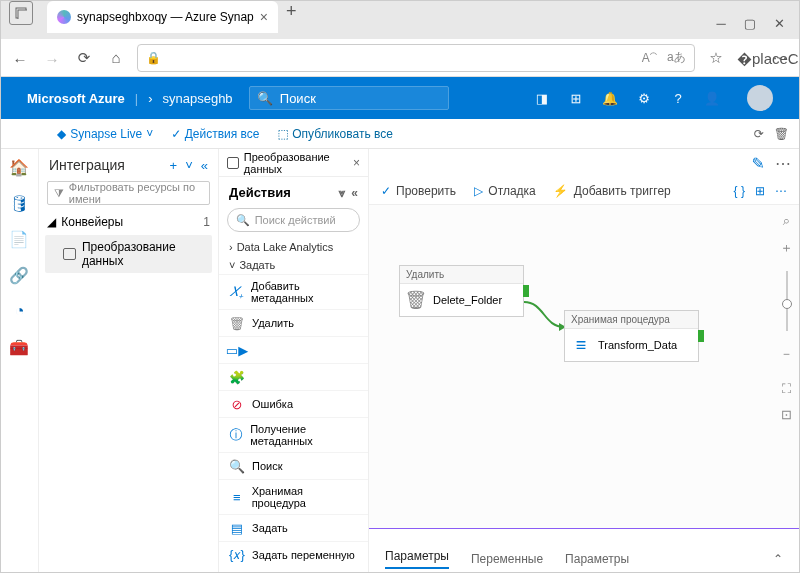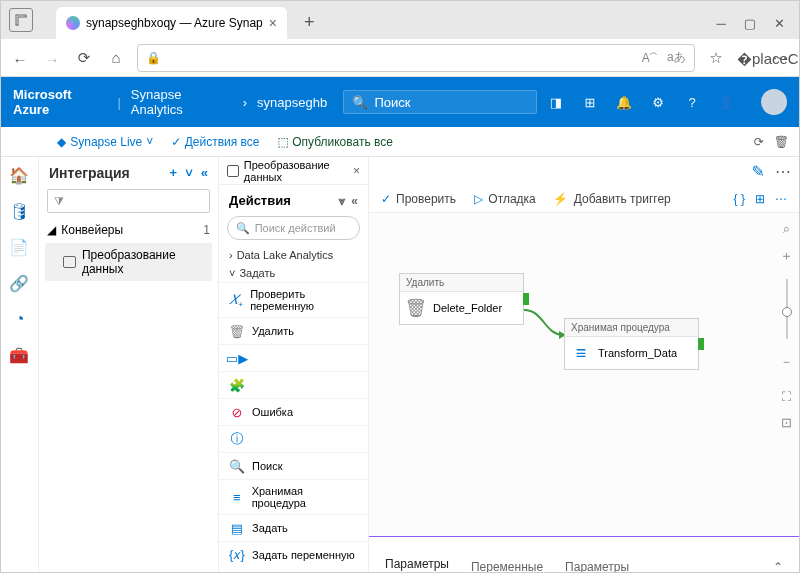--- a/index.html
+++ b/index.html
@@ -1,49 +1,49 @@
 <!DOCTYPE html>
 <html><head>
 <meta charset="utf-8">
 <style>
 *{box-sizing:border-box;margin:0;padding:0;font-family:"Segoe UI",Arial,sans-serif}
 body{width:800px;height:573px;background:#fff;overflow:hidden;border:1px solid #ccc;position:relative}
 .browser-titlebar{height:38px;background:#e8e8e8;display:flex;align-items:flex-end;padding-left:8px}
-.tab-strip{display:flex;align-items:flex-end;gap:17px;height:100%}
+.tab-strip{display:flex;align-items:flex-start;gap:8px;height:100%}
 .window-left{width:24px;height:24px;border:1px solid #888;border-radius:3px;margin-right:6px;margin-bottom:7px;display:flex;align-items:center;justify-content:center}
 .browser-tab{background:#fff;height:32px;display:flex;align-items:center;padding:0 10px;border-radius:6px 6px 0 0;font-size:12px;gap:6px;min-width:170px}
 .fav{width:14px;height:14px;border-radius:50%;background:conic-gradient(#5bb,#69e,#c7f,#5bb)}
 .tab-x{color:#666;font-size:14px;margin-left:auto}
 .tab-plus{font-size:18px;color:#555;margin-bottom:6px}
 .win-controls{margin-left:auto;display:flex;gap:18px;padding:0 14px 8px 0;color:#555;font-size:13px}
 .browser-toolbar{height:38px;display:flex;align-items:center;padding:0 8px;gap:10px;border-bottom:1px solid #ddd}
 .tb-btn{width:22px;text-align:center;color:#555;font-size:15px}
 .url-bar{flex:1;height:28px;border:1px solid #ccc;border-radius:4px;display:flex;align-items:center;padding:0 8px;font-size:12px;color:#444;gap:6px;overflow:hidden}
 .url-lock{font-size:12px}
 .url-suffix{color:#888;margin-left:auto;display:flex;gap:10px}
-.azure-header{height:50px;background:#0078d4;display:flex;align-items:center;color:#fff;padding:0 12px;font-size:13px;gap:10px}
+.azure-header{height:42px;background:#0078d4;display:flex;align-items:center;color:#fff;padding:0 26px;font-size:13px;gap:10px}
 .az-brand{font-weight:600}
 .az-sep{opacity:.5}
 .az-bc{opacity:.95}
 .az-search{margin-left:6px;background:#1a87da;border:1px solid #4ba0e0;height:24px;width:200px;display:flex;align-items:center;padding:0 8px;gap:6px;border-radius:2px}
 .az-icons{margin-left:auto;display:flex;gap:16px;align-items:center}
 .az-ic{width:18px;text-align:center;opacity:.95}
 .az-avatar{width:26px;height:26px;border-radius:50%;background:#c8d4e0;margin-left:10px}
 .sub-toolbar{height:30px;border-bottom:1px solid #e5e5e5;display:flex;align-items:center;font-size:12px;color:#333;padding:0 10px;gap:18px}
 .sub-left{width:28px}
 .live{color:#0078d4;display:flex;align-items:center;gap:4px}
 .chk{color:#0078d4}
-.gray{color:#14532d}
+.gray{color:#0369a1}
 .right-ics{margin-left:auto;display:flex;gap:10px;color:#666}
 .main{display:flex;height:calc(573px - 38px - 38px - 34px - 30px)}
 .rail{width:38px;border-right:1px solid #eee;display:flex;flex-direction:column;align-items:center;padding-top:8px;gap:16px}
 .rail-ic{width:20px;height:20px;display:flex;align-items:center;justify-content:center;color:#0078d4;font-size:16px}
 .rail-ic.sel{color:#0078d4}
 .panel1{width:180px;border-right:1px solid #eee;display:flex;flex-direction:column;font-size:12px}
-.p1-head{display:flex;align-items:flex-start;padding:8px 10px;font-size:14px;font-weight:700;color:#323130}
+.p1-head{display:flex;align-items:flex-end;padding:8px 10px;font-size:14px;font-weight:400;color:#323130}
 .p1-controls{margin-left:auto;display:flex;gap:8px;color:#0078d4;font-size:13px}
 .filter{margin:0 8px 6px;height:24px;border:1px solid #ccc;border-radius:2px;display:flex;align-items:center;padding:0 6px;gap:5px;color:#888;font-size:11px}
 .tree{padding:0 6px}
 .tree-h{display:flex;align-items:center;gap:5px;padding:4px 2px;font-size:12px}
 .badge{margin-left:auto;color:#666}
 .tree-item{display:flex;align-items:center;gap:6px;padding:5px 4px 5px 18px;background:#f0f0f0;border-radius:2px;margin-top:2px}
 .pipe-ic{width:14px;height:12px;border:1.5px solid #666;border-radius:2px}
 .panel2{width:150px;border-right:1px solid #eee;display:flex;flex-direction:column;font-size:12px}
 .p2-tab{height:28px;display:flex;align-items:center;padding:0 8px;border-bottom:1px solid #eee;gap:5px}
 .p2-tab .pipe-ic{border-color:#555}
@@ -115,21 +115,20 @@
     </span>
   </div>
   <span class="tb-btn">☆</span>
   <span class="tb-btn">�placeContent</span>
   <span class="tb-btn">⋯</span>
 </div>
 
 <div class="azure-header">
   <span class="az-brand">Microsoft Azure</span>
   <span class="az-sep">|</span>
-  <span class="az-bc">Synapse Analytics</span>
   <span class="az-bc">›</span>
   <span class="az-bc">synapseghb</span>
   <div class="az-search">
     <span>🔍</span>
     <span>Поиск</span>
   </div>
   <div class="az-icons">
     <span class="az-ic">◨</span>
     <span class="az-ic">⊞</span>
     <span class="az-ic">🔔</span>
@@ -165,20 +164,21 @@
     <div class="p1-head">
       <span>Интеграция</span>
       <span class="p1-controls">
         <span>+</span>
         <span>˅</span>
         <span>«</span>
       </span>
     </div>
     <div class="filter">
       <span>⧩</span>
+      <span>Фильтровать ресурсы по имени</span>
     </div>
     <div class="tree">
       <div class="tree-h">
         <span>◢</span>
         <span>Конвейеры</span>
         <span class="badge">1</span>
       </div>
       <div class="tree-item">
         <span class="pipe-ic"></span>
         <span>Преобразование данных</span>
@@ -201,38 +201,39 @@
     </div>
     <div class="act-search">
       <span>🔍</span>
       <span>Поиск действий</span>
     </div>
     <div class="act-group">› <span>Data Lake Analytics</span></div>
     <div class="act-group">˅ <span>Задать</span></div>
     <div class="act-list">
       <div class="act-item">
           <span class="act-ic" style="color:#0078d4;font-style:italic">𝑋₊</span>
-          <span>Проверить переменную</span>
+          <span>Добавить метаданных</span>
         </div>
       <div class="act-item">
           <span class="act-ic" style="color:#888">🗑</span>
           <span>Удалить</span>
         </div>
       <div class="act-item">
           <span class="act-ic" style="color:#0078d4">▭▶</span>
         </div>
       <div class="act-item">
           <span class="act-ic">🧩</span>
         </div>
       <div class="act-item">
           <span class="act-ic" style="color:#d13">⊘</span>
           <span>Ошибка</span>
         </div>
       <div class="act-item">
           <span class="act-ic" style="color:#0078d4">ⓘ</span>
+          <span>Получение метаданных</span>
         </div>
       <div class="act-item">
           <span class="act-ic" style="color:#0078d4">🔍</span>
           <span>Поиск</span>
         </div>
       <div class="act-item">
           <span class="act-ic" style="color:#0078d4">≡</span>
           <span>Хранимая процедура</span>
         </div>
       <div class="act-item">

